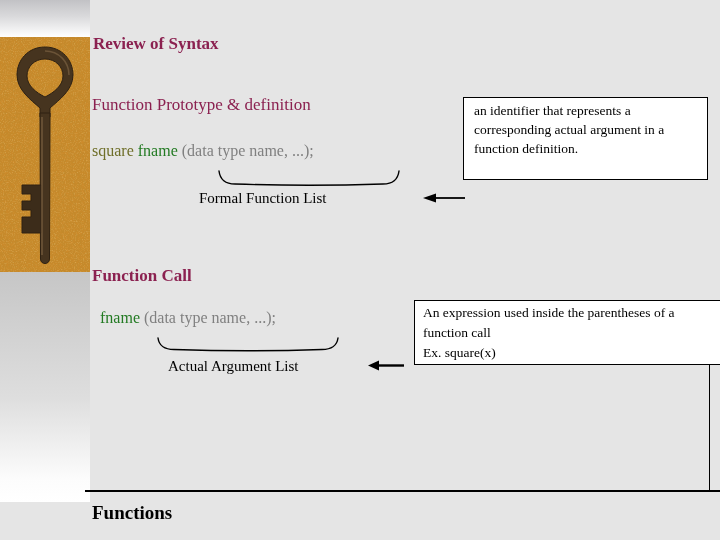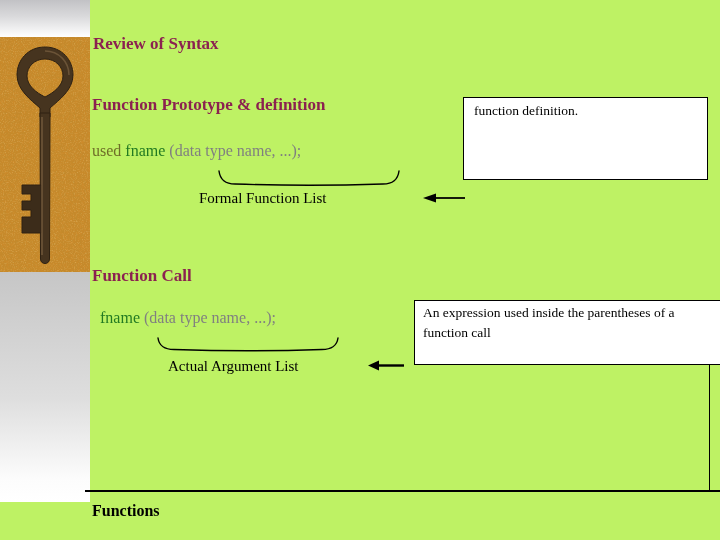--- a/index.html
+++ b/index.html
@@ -1,28 +1,28 @@
 <!DOCTYPE html>
 <html><head>
 <meta charset="utf-8">
 <style>
   html,body{margin:0;padding:0;background:#fff;}
   .slide{
-    position:relative;width:720px;height:540px;overflow:hidden;background:#bef264;
+    position:relative;width:720px;height:540px;overflow:hidden;background:#e5e5e5;
     font-family:"Liberation Serif","DejaVu Serif",serif;color:#000;
   }
   
   .topbar{position:absolute;left:0;top:0;width:90px;height:37px;
     background:linear-gradient(to bottom,#c2c2c5 0%,#dadadc 45%,#ffffff 100%);}
   .photo{position:absolute;left:0;top:37px;width:90px;height:235px;overflow:hidden;}
   .graybar{position:absolute;left:0;top:272px;width:90px;height:230px;
     background:linear-gradient(to bottom,#c6c6c6 0%,#dedede 55%,#fcfcfc 90%,#ffffff 100%);}
   
   .title{position:absolute;left:93px;top:34px;font-size:17px;font-weight:bold;color:#8b2150;}
-  .h1a{position:absolute;left:92px;top:95px;font-size:17px;font-weight:bold;color:#8b2150;}
+  .h1a{position:absolute;left:92px;top:95px;font-size:17px;font-weight:normal;color:#8b2150;}
   .h2a{position:absolute;left:92px;top:266px;font-size:17px;font-weight:bold;color:#8b2150;}
   .code{position:absolute;font-size:16px;white-space:pre;}
   .code1{left:92px;top:142px;}
   .code2{left:100px;top:309px;}
   .tok-ftype{color:#6e6e28;}
   .tok-fname{color:#227a22;}
   .tok-args{color:#808080;}
   .brace-label{position:absolute;font-size:15px;color:#000;}
   .lbl1{left:199px;top:190px;}
   .lbl2{left:168px;top:358px;}
@@ -34,21 +34,21 @@
   .arrow1{left:423px;top:192px;}
   .arrow2{left:368px;top:359px;}
   
   .callout{position:absolute;background:#fff;border:1.5px solid #000;
     font-size:13.5px;line-height:19px;}
   .box1{left:463px;top:97px;width:245px;height:83px;padding:3px 6px 0 10px;box-sizing:border-box;}
   .box2{left:414px;top:300px;width:308px;height:65px;padding:2px 6px 0 8px;box-sizing:border-box;line-height:20px;}
   .u{}
   .box2-tail{position:absolute;left:708.5px;top:365px;width:1.5px;height:126px;background:#000;}
   .divider{position:absolute;left:85px;top:490px;width:635px;height:2px;background:#000;}
-  .footer{position:absolute;left:92px;top:502px;font-size:16px;font-weight:bold;color:#000;}
+  .footer{position:absolute;left:92px;top:502px;font-size:19px;font-weight:bold;color:#000;}
 </style>
 </head>
 <body>
 
 <div class="slide">
 
   <div class="topbar"></div>
 
   <div class="photo">
     <svg width="90" height="235" viewBox="0 0 90 235">
@@ -77,37 +77,39 @@
       <path fill="none" stroke="#7a6142" stroke-width="1.5" opacity="0.7" d="M45 14 C59 14 69 25 69 38"></path>
     </svg>
   </div>
 
   <div class="graybar"></div>
 
   <div class="title">Review of Syntax</div>
 
   <div class="h1a">Function Prototype &amp; definition</div>
 
-  <div class="code code1"><span class="tok-ftype">used</span><span class="tok-fname"> fname</span><span class="tok-args"> (data type name, ...);</span></div>
+  <div class="code code1"><span class="tok-ftype">square</span><span class="tok-fname"> fname</span><span class="tok-args"> (data type name, ...);</span></div>
 
   <div class="brace brace1">
     <svg width="184" height="19" viewBox="0 0 184 19">
       <path d="M2 2 C3 10 8 15 18 15 C62 16.5 122 16.5 166 15 C176 15 181 10 182 2" fill="none" stroke="#000" stroke-width="1.4" stroke-linecap="round"></path>
     </svg>
   </div>
   <div class="brace-label lbl1">Formal Function List</div>
 
   <div class="arrow arrow1">
     <svg width="42" height="12" viewBox="0 0 42 12">
       <line x1="11" y1="6" x2="42" y2="6" stroke="#000" stroke-width="1.8"></line>
       <polygon points="0,6 13,1.5 13,10.5" fill="#000"></polygon>
     </svg>
   </div>
 
   <div class="callout box1">
+    <div>an identifier that represents a</div>
+    <div>corresponding actual argument in a</div>
     <div><span class="u">function definition</span><span>.</span></div>
   </div>
 
   <div class="h2a">Function Call</div>
 
   <div class="code code2"><span class="tok-fname">fname</span><span class="tok-args"> (data type name, ...);</span></div>
 
   <div class="brace brace2">
     <svg width="184" height="17" viewBox="0 0 184 17">
       <path d="M2 2 C3 9 8 13.5 18 13.5 C62 15 122 15 166 13.5 C176 13.5 181 9 182 2" fill="none" stroke="#000" stroke-width="1.4" stroke-linecap="round"></path>
@@ -118,19 +120,20 @@
   <div class="arrow arrow2">
     <svg width="36" height="13" viewBox="0 0 36 13">
       <line x1="9" y1="6.5" x2="36" y2="6.5" stroke="#000" stroke-width="2.4"></line>
       <polygon points="0,6.5 11,1.5 11,11.5" fill="#000"></polygon>
     </svg>
   </div>
 
   <div class="callout box2">
     <div>An expression used inside the parentheses of a</div>
     <div><span class="u">function call</span></div>
+    <div>Ex. square(x)</div>
   </div>
   <div class="box2-tail"></div>
 
   <div class="divider"></div>
   <div class="footer">Functions</div>
 
 </div>
 
 </body></html>

